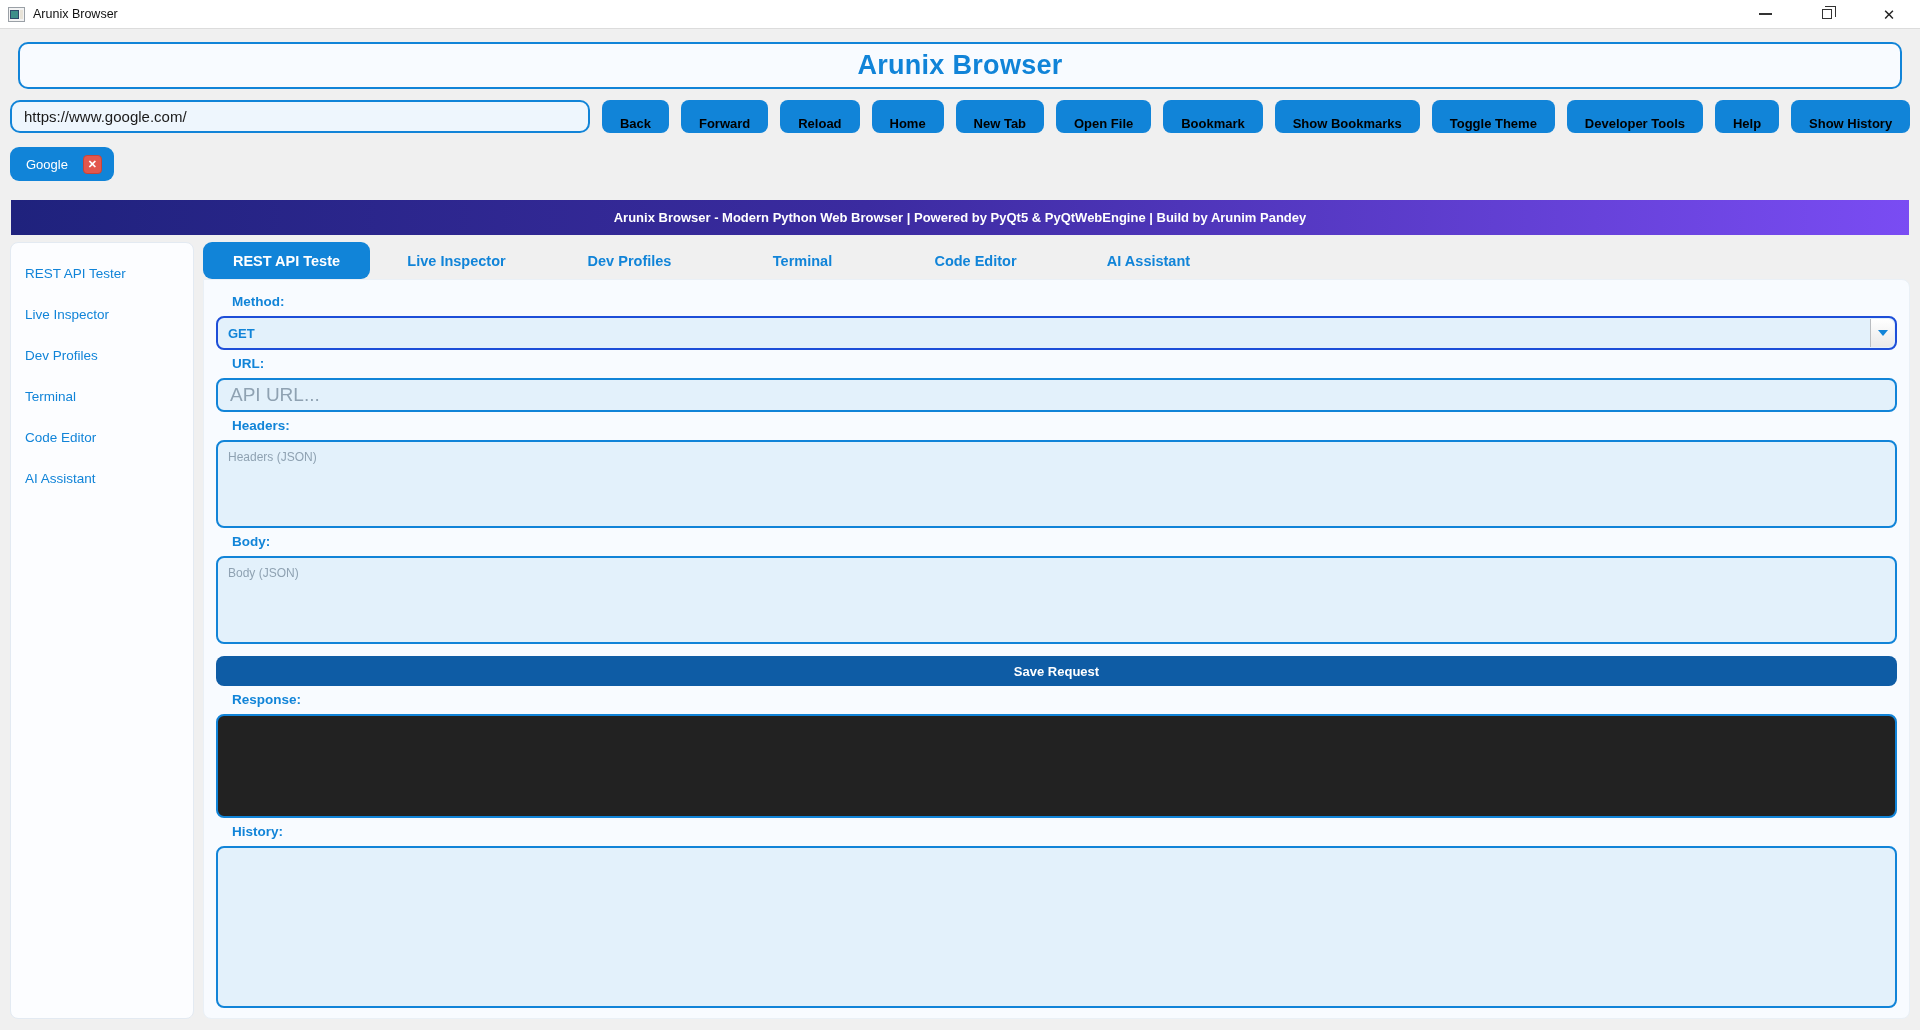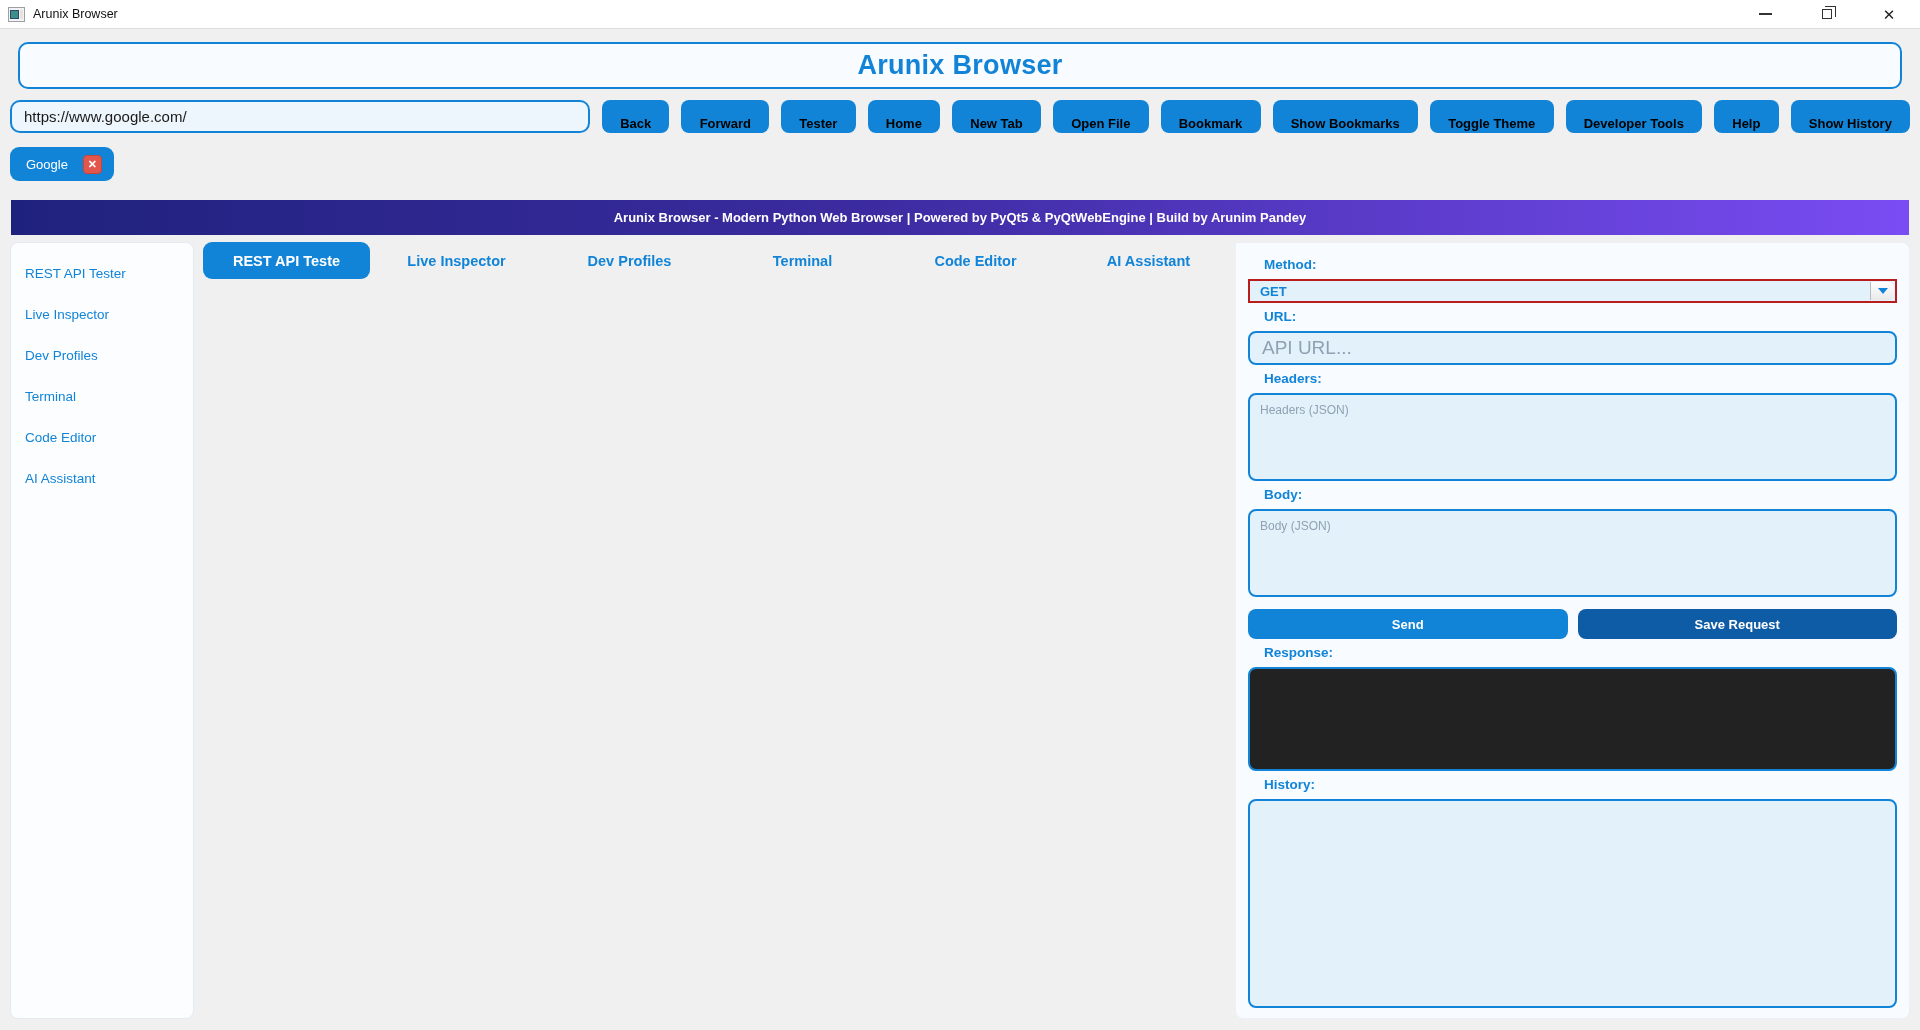--- a/index.html
+++ b/index.html
@@ -77,36 +77,36 @@
   .banner-text { color:#ffffff; font-size:13px;font-weight:bold; }
 
   
   .workspace { flex:1; display:flex; gap:9px; padding:7px 10px 11px 10px; min-height:0; }
   .sidebar {
     width:184px; flex:none; background:#fcfdff; border:1px solid #e3eaf2; border-radius:8px;
     padding:10px 0; overflow:hidden;
   }
   .side-item { padding:13px 14px; color:#1184d8; font-size:13.5px; cursor:pointer; }
 
-  .main { flex:1; display:flex; flex-direction:row; min-width:0; }
+  .main { flex:1; display:flex; flex-direction:column; min-width:0; }
   .main-tabs { display:flex; flex:none; height:37px; align-items:stretch; }
   .main-tab {
     width:173px; flex:none; display:flex; align-items:center; justify-content:center;
     color:#1184d8; font-weight:bold; font-size:14.5px; cursor:pointer; white-space:nowrap;
   }
   .main-tab.selected {
     width:167px; background:#1184d8; color:#fff; border-radius:9px; overflow:hidden;
   }
   .panel {
     flex:1; background:#f8fbff; border:1px solid #eaf0f6; border-radius:0 8px 8px 8px;
     padding:8px 12px 10px 12px; display:flex; flex-direction:column; min-height:0;
   }
   .field-label { color:#1184d8; font-weight:bold; font-size:13.5px; margin:6px 0 7px 16px; flex:none; }
   .combo {
-    height:24px; flex:none; border:2px solid #b91c1c; border-radius:0; background:#e3f1fb;
+    height:34px; flex:none; border:2px solid #1d4ed8; border-radius:8px; background:#e3f1fb;
     display:flex; align-items:center; cursor:pointer; overflow:hidden;
   }
   .combo-value { flex:1; padding:0 10px; color:#1184d8; font-weight:bold; font-size:13px; }
   .combo-arrow-box {
     width:24px; align-self:stretch; margin:1px 1px 1px 0; border-left:1px solid #b9bcc0;
     background:linear-gradient(#ffffff, #e9e9e9); border-radius:0 6px 6px 0;
     display:flex; align-items:center; justify-content:center;
   }
   .combo-arrow { width:0; height:0; border-left:5px solid transparent; border-right:5px solid transparent; border-top:6px solid #1184d8; }
   .text-input {
@@ -166,21 +166,21 @@
   <div class="header-wrap">
     <div class="app-title-box">
       <span class="app-title-text">Arunix Browser</span>
     </div>
   </div>
 
   <div class="nav-row">
     <input class="url-input" type="text" value="https://www.google.com/" style="">
     <button class="nav-btn">Back</button>
     <button class="nav-btn">Forward</button>
-    <button class="nav-btn">Tester</button>
+    <button class="nav-btn">Reload</button>
     <button class="nav-btn">Home</button>
     <button class="nav-btn">New Tab</button>
     <button class="nav-btn">Open File</button>
     <button class="nav-btn">Bookmark</button>
     <button class="nav-btn">Show Bookmarks</button>
     <button class="nav-btn">Toggle Theme</button>
     <button class="nav-btn">Developer Tools</button>
     <button class="nav-btn">Help</button>
     <button class="nav-btn">Show History</button>
   </div>
@@ -231,21 +231,20 @@
         <div class="field-label">URL:</div>
         <input class="text-input" type="text" placeholder="API URL..." style="">
 
         <div class="field-label">Headers:</div>
         <textarea class="area" placeholder="Headers (JSON)" style=""></textarea>
 
         <div class="field-label">Body:</div>
         <textarea class="area" placeholder="Body (JSON)" style=""></textarea>
 
         <div class="btn-row">
-          <button class="action-btn send-btn">Send</button>
           <button class="action-btn save-btn">Save Request</button>
         </div>
 
         <div class="field-label">Response:</div>
         <div class="response-box"></div>
 
         <div class="field-label">History:</div>
         <div class="history-box"></div>
 
       </div>

